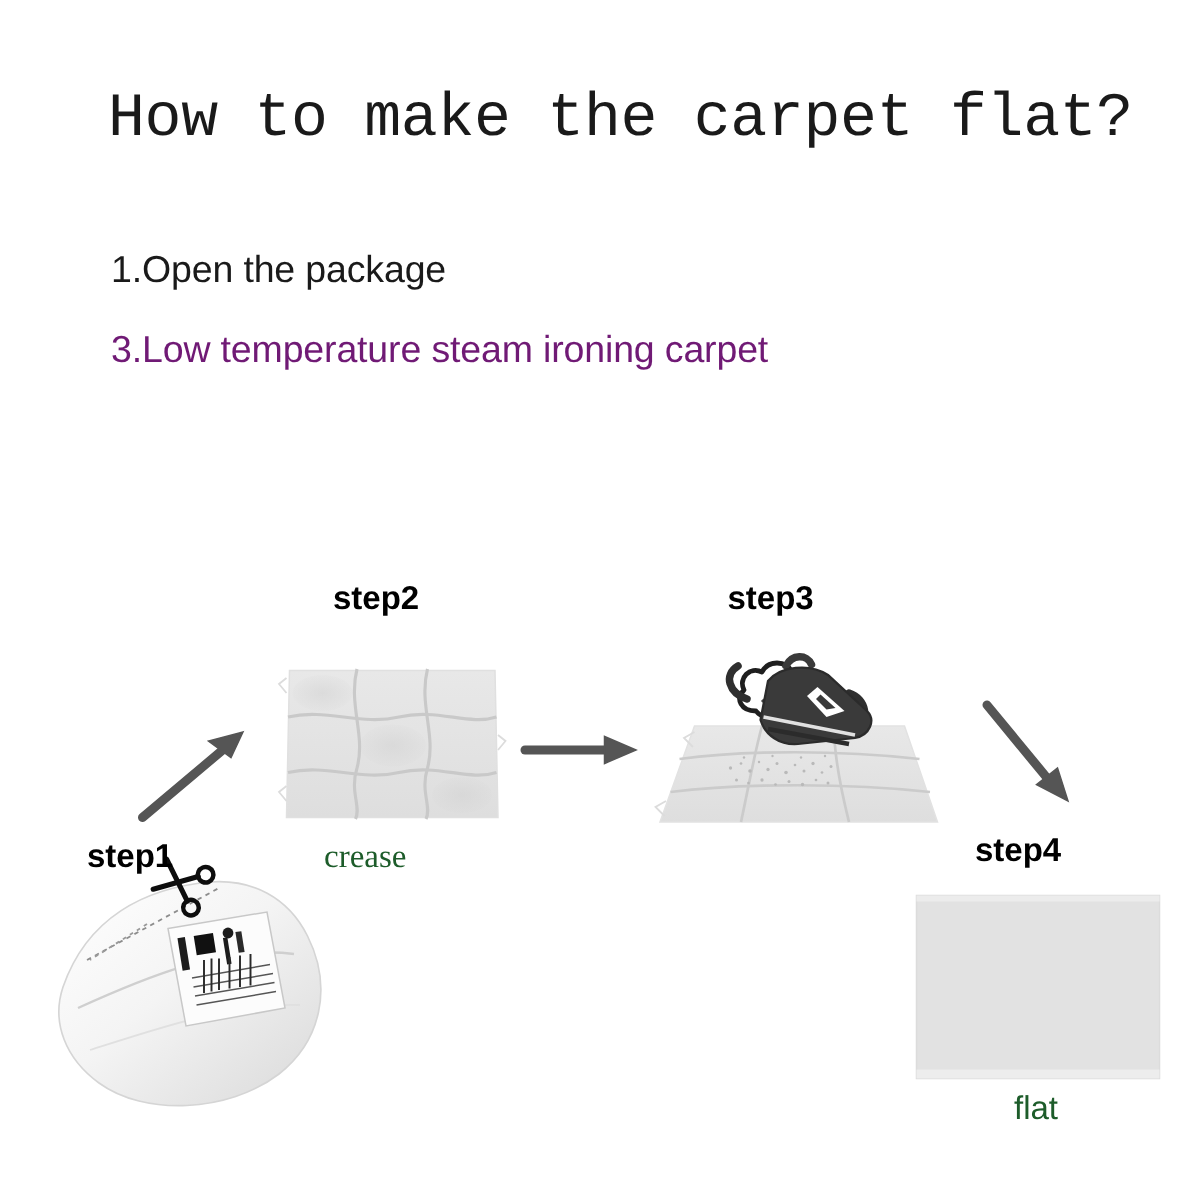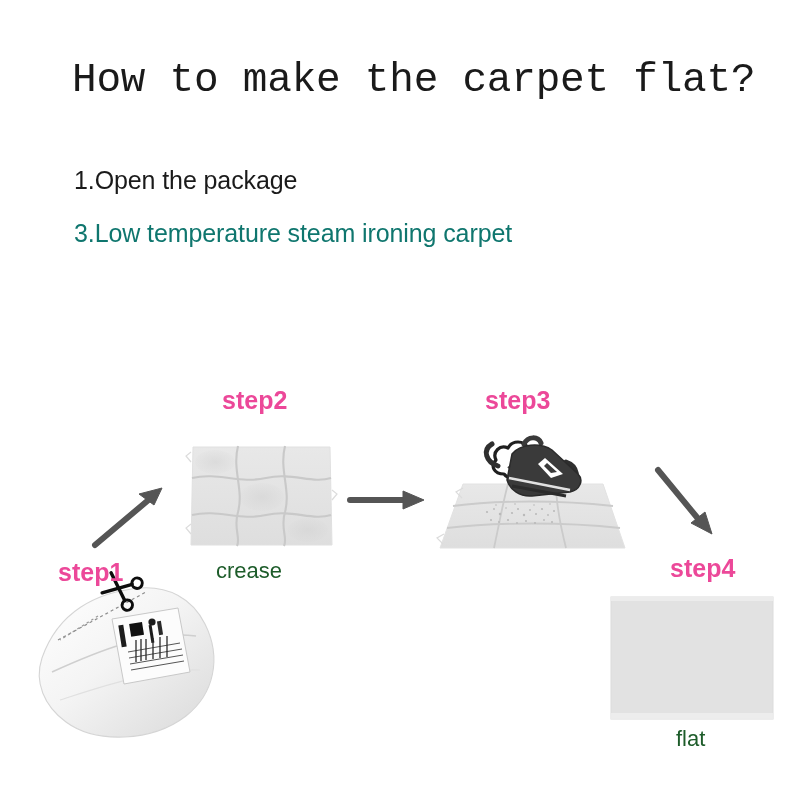--- a/index.html
+++ b/index.html
@@ -46,45 +46,45 @@
   .step-line {
     font-size: 25px;
     color: #1a1a1a;
     line-height: 1;
     margin-bottom: 28px;
     white-space: nowrap;
     letter-spacing: -0.1px;
     margin-top: 20px;
   }
   .step-line.highlight {
-    color: #0f766e;
+    color: #701a75;
   }
 
   .step-label {
     position: absolute;
-    font-size: 25px;
+    font-size: 22px;
     font-weight: bold;
-    color: #ec4899;
+    color: #000000;
     white-space: nowrap;
     line-height: 1;
   }
   .caption-label {
     position: absolute;
     font-size: 22px;
     color: #1d5c2a;
     white-space: nowrap;
     line-height: 1;
   }
 
   #label-step1 { left: 58px;  top: 560px; }
   #label-step2 { left: 222px; top: 388px; }
   #label-step3 { left: 485px; top: 388px; }
-  #label-step4 { left: 650px; top: 556px; margin-left: 20px; }
-
-  #caption-crease { left: 216px; top: 560px; }
+  #label-step4 { left: 650px; top: 556px; }
+
+  #caption-crease { left: 216px; top: 560px; font-family: Liberation Serif, serif; }
   #caption-flat   { left: 676px; top: 728px; }
 
   
   .art {
     position: absolute;
     left: 0;
     top: 0;
     width: 800px;
     height: 800px;
     pointer-events: none;

